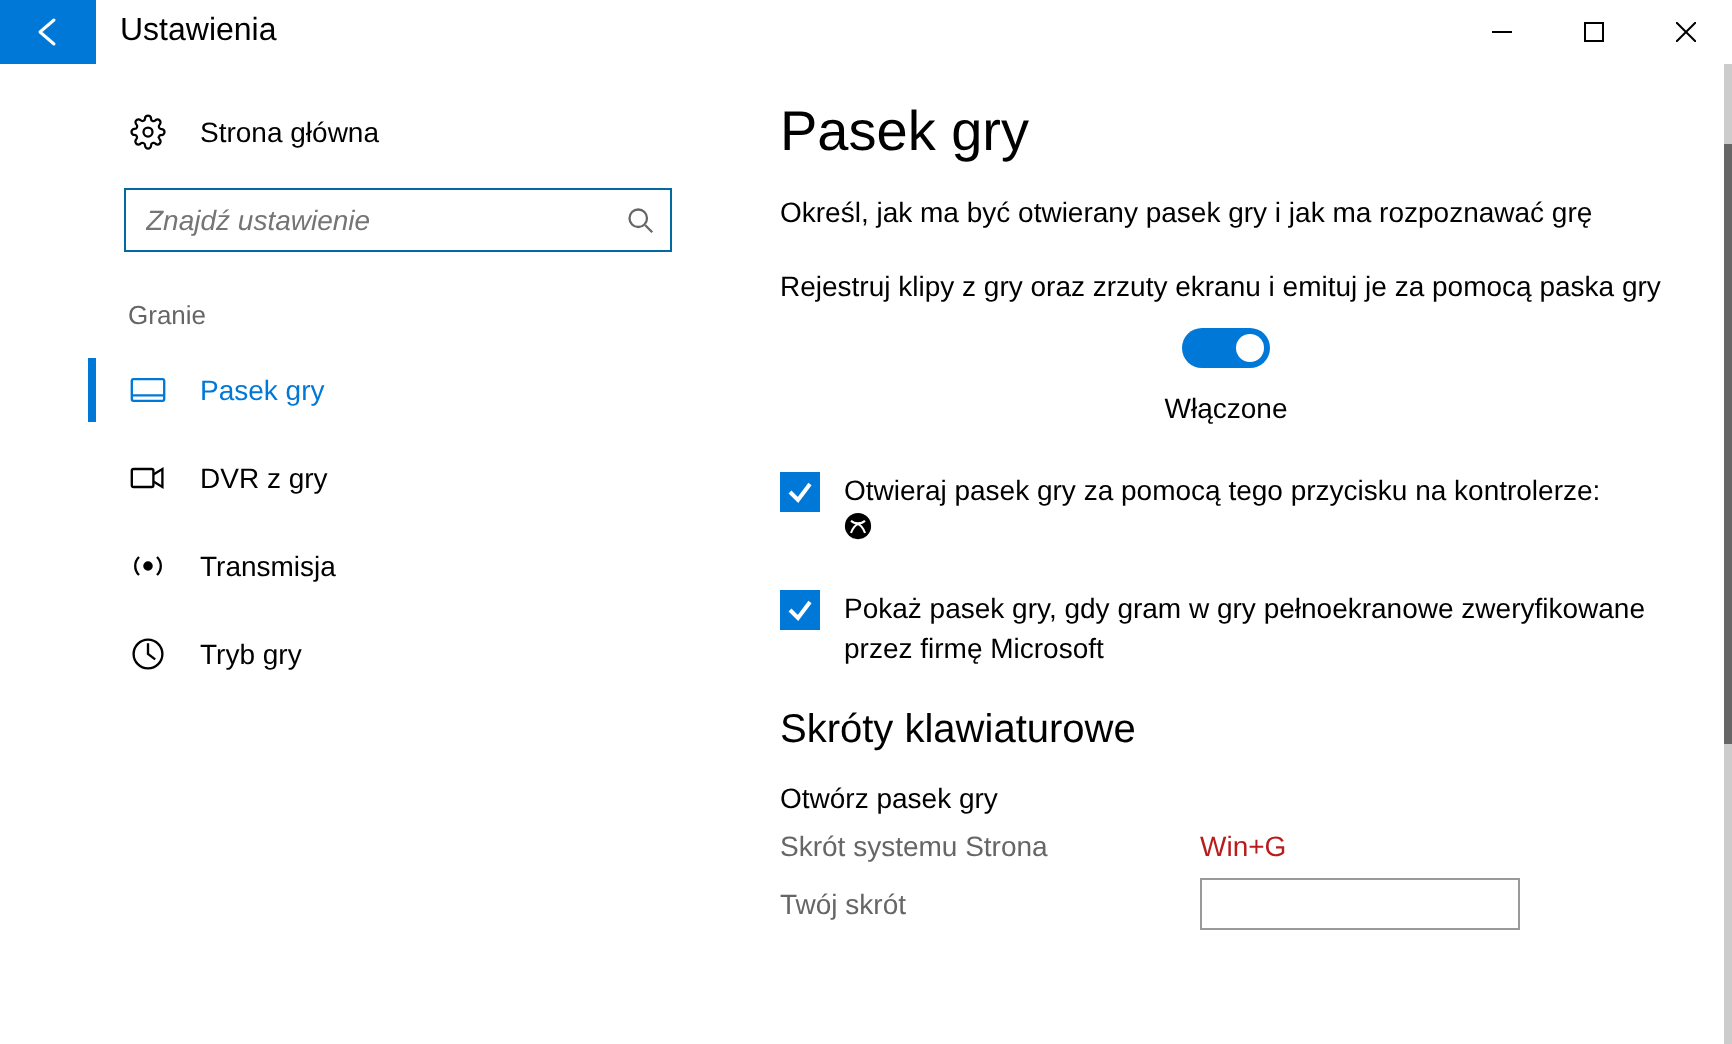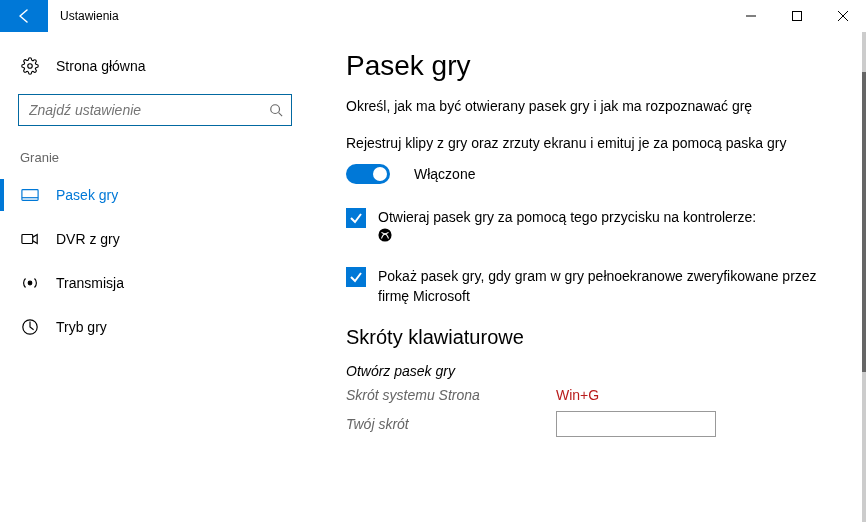--- a/index.html
+++ b/index.html
@@ -2,27 +2,27 @@
 <html><head>
 <meta charset="utf-8">
 <style>
   * { box-sizing: border-box; margin: 0; padding: 0; font-family: "Segoe UI", Arial, sans-serif; }
   html, body { width: 866px; height: 522px; background: #fff; overflow: hidden; }
 
   
   .titlebar { display: flex; align-items: stretch; height: 32px; background: #fff; }
   .back-btn { width: 48px; background: #0078d7; display: flex; align-items: center; justify-content: center; color: #fff; }
   .back-btn svg { width: 16px; height: 16px; }
-  .title-text { flex: 0 0 auto; padding-left: 12px; font-size: 12px; line-height: 32px; color: #000; }
+  .title-text { flex: 0 0 auto; padding-left: 12px; font-size: 16px; line-height: 32px; color: #000; }
   .title-spacer { flex: 1; }
   .win-btn { width: 46px; display: flex; align-items: center; justify-content: center; }
   .win-btn svg { width: 10px; height: 10px; }
 
   
-  .body { display: flex; height: calc(522px - 32px); position: relative; }
+  .body { display: flex; height: calc(522px - 32px); position: relative; margin-left: 44px; }
 
   
   .sidebar { width: 310px; padding: 12px 0 0 0; }
   .home-row { display: flex; align-items: center; height: 44px; padding-left: 20px; gap: 16px; cursor: default; }
   .home-row .icon { width: 20px; height: 20px; display:flex; align-items:center; justify-content:center; }
   .home-row .icon svg { width: 18px; height: 18px; stroke:#000; }
   .home-label { font-size: 14px; color: #000; }
 
   .search-wrap { padding: 0 18px; margin-top: 6px; }
   .search-box { position: relative; border: 1px solid #0369a1; height: 32px; display: flex; align-items: center; }
@@ -37,35 +37,35 @@
   .nav-item .nav-icon svg { width:18px; height:18px; }
   .nav-item.active { color:#0078d7; }
   .nav-item.active::before { content:""; position:absolute; left:0; top:6px; bottom:6px; width:4px; background:#0078d7; }
 
   
   .content { flex:1; padding: 18px 30px 0 36px; overflow:hidden; }
   .h1 { font-size: 28px; font-weight: 400; margin-bottom: 16px; }
   .lead { font-size: 14px; margin-bottom: 20px; }
   .sub { font-size: 14px; margin-bottom: 10px; line-height:1.4; }
 
-  .toggle-row { display:flex; align-items:center; gap:24px; margin-bottom:24px; }
+  .toggle-row { display:flex; align-items:center; gap:12px; margin-bottom:24px;flex-direction:column; }
   .toggle { width:44px; height:20px; background:#0078d7; border-radius:10px; position:relative; }
   .toggle::after { content:""; position:absolute; right:3px; top:3px; width:14px; height:14px; background:#fff; border-radius:50%; }
   .toggle-label { font-size:14px; }
 
   .cb-row { display:flex; align-items:flex-start; gap:12px; margin-bottom:20px; }
   .cb { width:20px; height:20px; background:#0078d7; display:flex; align-items:center; justify-content:center; flex-shrink:0; }
   .cb svg { width:14px; height:14px; stroke:#fff; }
   .cb-text { font-size:14px; line-height:1.4; }
   .xbox-icon { display:inline-block; vertical-align:middle; }
   .xbox-icon svg { width:14px; height:14px; }
 
   .h2 { font-size:20px; font-weight:400; margin-top:10px; margin-bottom:14px; }
   .row { display:flex; align-items:center; margin-bottom:8px; }
-  .row .k { width:210px; font-size:14px; color:#666;font-style:italic; }
+  .row .k { width:210px; font-size:14px; color:#666; }
   .row .k.black { color:#000; }
   .row .v { font-size:14px; color:#b91c1c; }
   .shortcut-input { width:160px; height:26px; border:1px solid #999; font-size:14px; padding:0 6px; outline:none; }
 
   
   .scrollbar { position:absolute; right:0; top:0; bottom:0; width:4px; background:#ccc; }
   .scroll-thumb { position:absolute; right:0; top:40px; width:4px; height:300px; background:#666; }
 </style>
 </head>
 <body>

